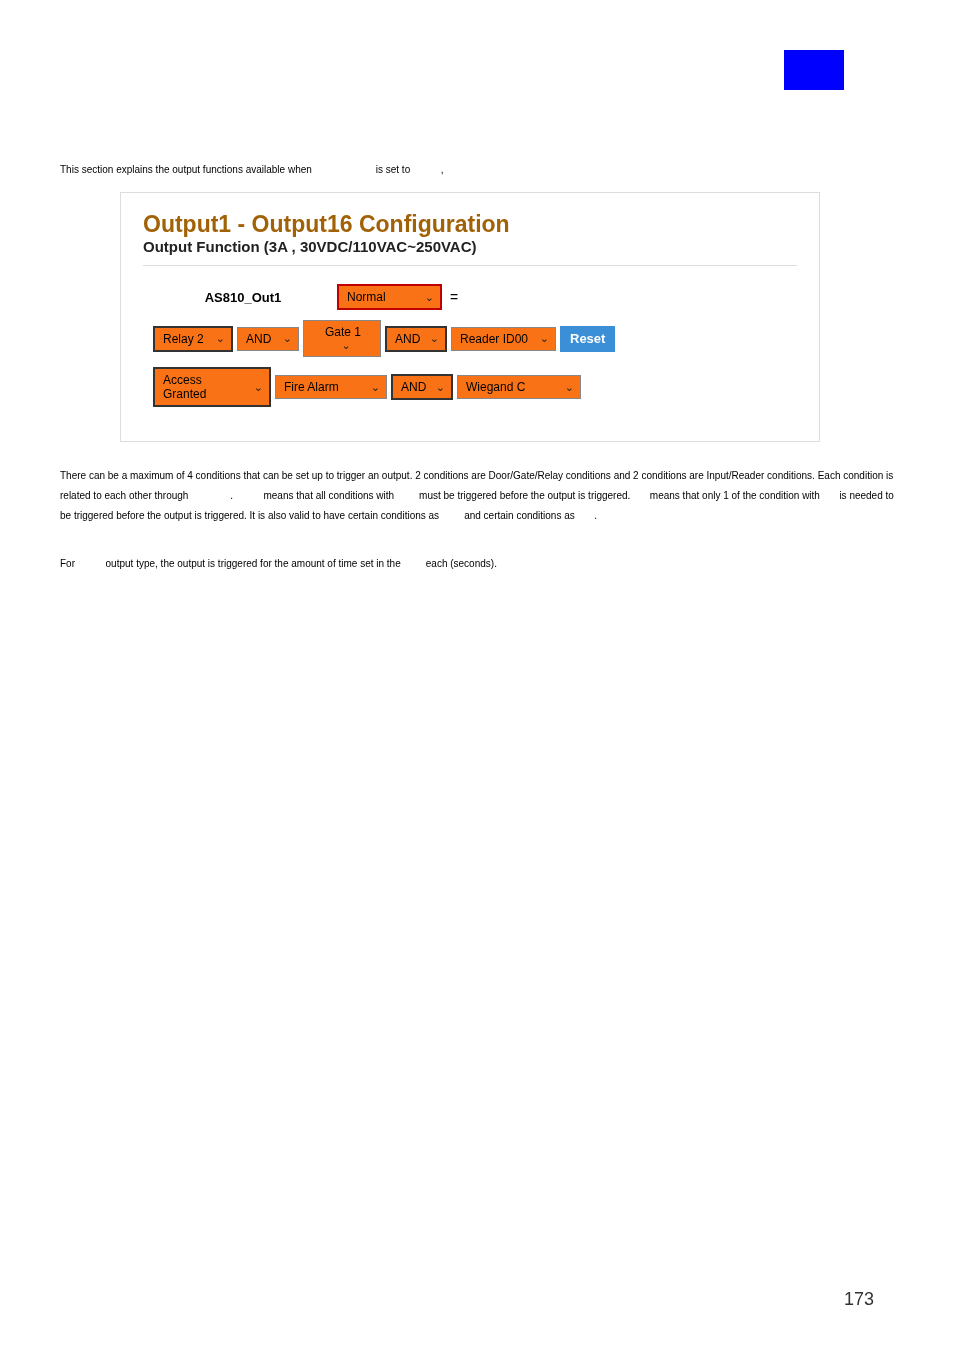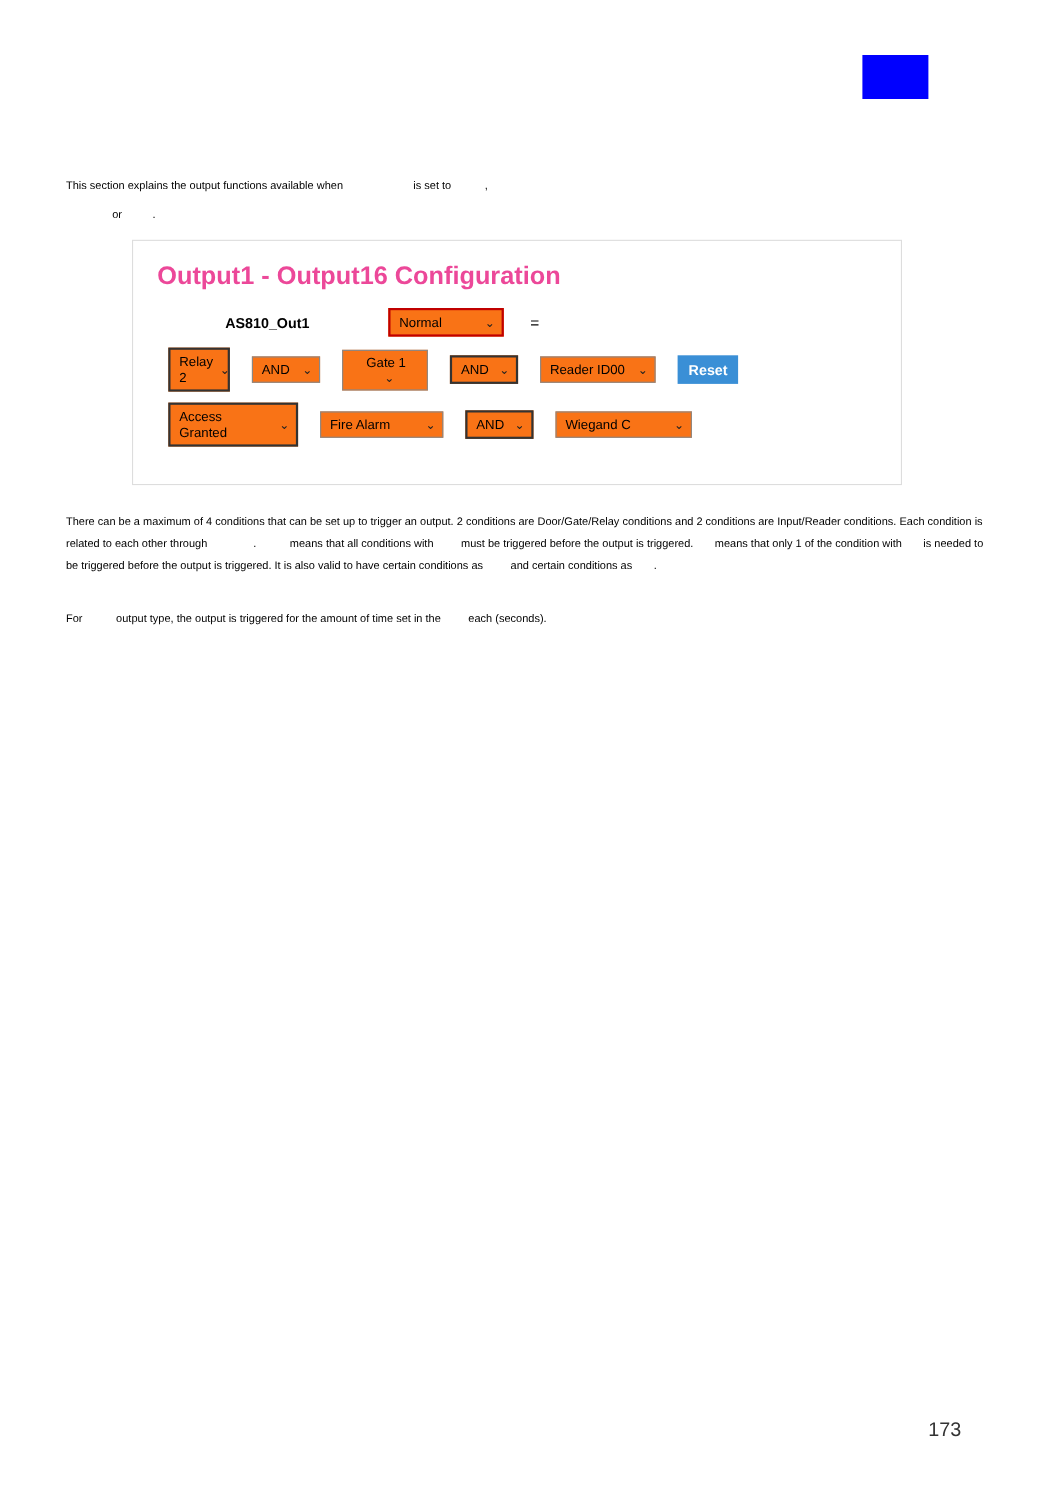--- a/index.html
+++ b/index.html
@@ -31,38 +31,37 @@
   .panel-wrap {
     margin: 12px 0 24px 60px;
     width: 700px;
     border: 1px solid #ddd;
     padding: 18px 22px 24px 22px;
     background: #fff;
   }
   .panel-title {
     font-size: 23px;
     font-weight: bold;
-    color: #ec4899;
-    margin-bottom: 16px;
+    color: #a16207;
   }
   .panel-subtitle {
     font-size: 15px;
     font-weight: bold;
     color: #222;
     border-bottom: 1px solid #ddd;
     padding-bottom: 10px;
     margin-bottom: 18px;
   }
   .row-box {
     margin-left: 10px;
   }
   .row {
     display: flex;
     align-items: center;
-    gap: 20px;
+    gap: 4px;
     margin-bottom: 10px;
   }
   .label-cell {
     width: 180px;
     font-size: 13px;
     font-weight: bold;
     text-align: center;
   }
   .dropdown {
     border: 1px solid #888;
@@ -90,21 +89,21 @@
     color: #fff;
     font-weight: bold;
     font-size: 13px;
     padding: 5px 10px;
     border: none;
     height: 26px;
     display: flex;
     align-items: center;
   }
   .w-normal { width: 105px; }
-  .w-relay { width: 56px; }
+  .w-relay { width: 80px; }
   .w-and { width: 62px; }
   .w-gate { width: 78px; flex-direction: column; }
   .w-reader { width: 105px; }
   .w-access { width: 118px; }
   .w-fire { width: 112px; }
   .w-wiegand { width: 124px; }
   .page-num {
     position: absolute;
     bottom: 40px;
     right: 80px;
@@ -120,28 +119,24 @@
 
 <div class="content">
 
   <div class="body-text para">
     <span>This section explains the output functions available when</span>
     &nbsp;&nbsp;&nbsp;&nbsp;&nbsp;&nbsp;&nbsp;&nbsp;&nbsp;&nbsp;&nbsp;&nbsp;&nbsp;&nbsp;&nbsp;&nbsp;&nbsp;&nbsp;&nbsp;&nbsp;&nbsp;
     <span>is set to</span>
     &nbsp;&nbsp;&nbsp;&nbsp;&nbsp;&nbsp;&nbsp;&nbsp;&nbsp;
     <span>,</span>
   </div>
-  <div class="body-text para" style="padding-left:42px;">
-    <span>or</span>
-    &nbsp;&nbsp;&nbsp;&nbsp;&nbsp;&nbsp;&nbsp;&nbsp;
-    <span>.</span>
-  </div>
 
   <div class="panel-wrap">
     <div class="panel-title">Output1 - Output16 Configuration</div>
+    <div class="panel-subtitle">Output Function (3A , 30VDC/110VAC~250VAC)</div>
 
     <div class="row-box">
       <div class="row">
         <div class="label-cell">AS810_Out1</div>
         <div class="dropdown red-border w-normal">
           <span>Normal</span>
           <span class="chev">⌄</span>
         </div>
         <div class="equals">=</div>
       </div>

